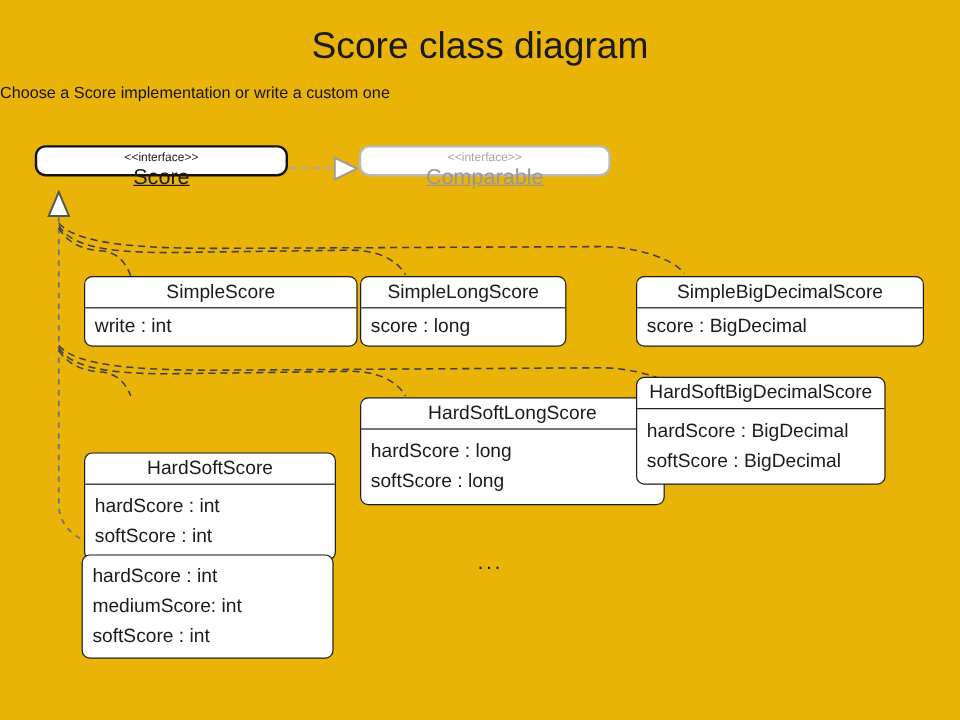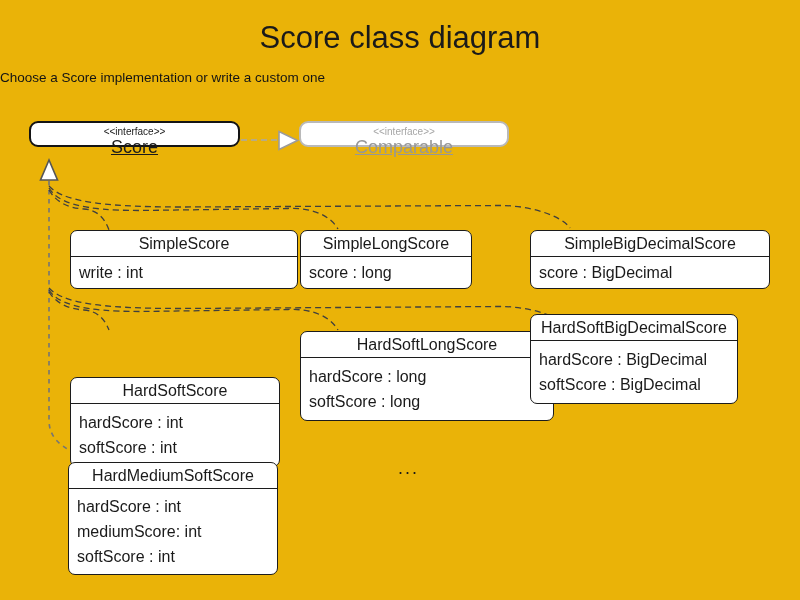--- a/index.html
+++ b/index.html
@@ -168,21 +168,20 @@
   </div>
   <div class="uml-class" style="left:530px; top:314px; width:208px;">
     <div class="cls-title">HardSoftBigDecimalScore</div>
     <div class="cls-attrs" style="padding-top:6px; padding-bottom:6px;">
       <div>hardScore : BigDecimal</div>
       <div>softScore : BigDecimal</div>
     </div>
   </div>
 
   <div class="uml-class" style="left:68px; top:462px; width:210px;">
-    <div class="cls-title">HardMediumSoftScore</div>
     <div class="cls-attrs" style="padding-top:5px; padding-bottom:5px;">
       <div>hardScore : int</div>
       <div>mediumScore: int</div>
       <div>softScore : int</div>
     </div>
   </div>
 
   <div class="ellipsis">...</div>
 
 </div>

